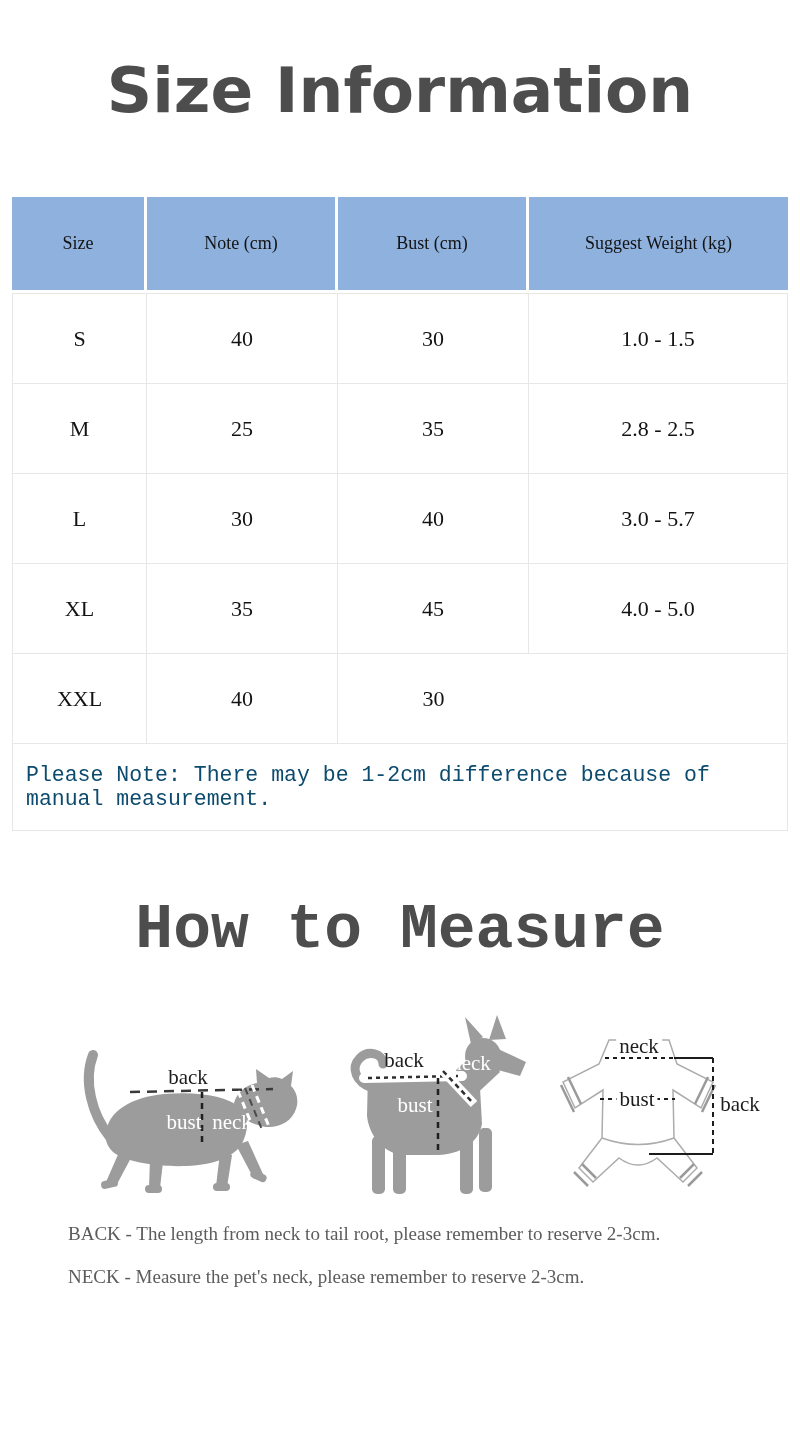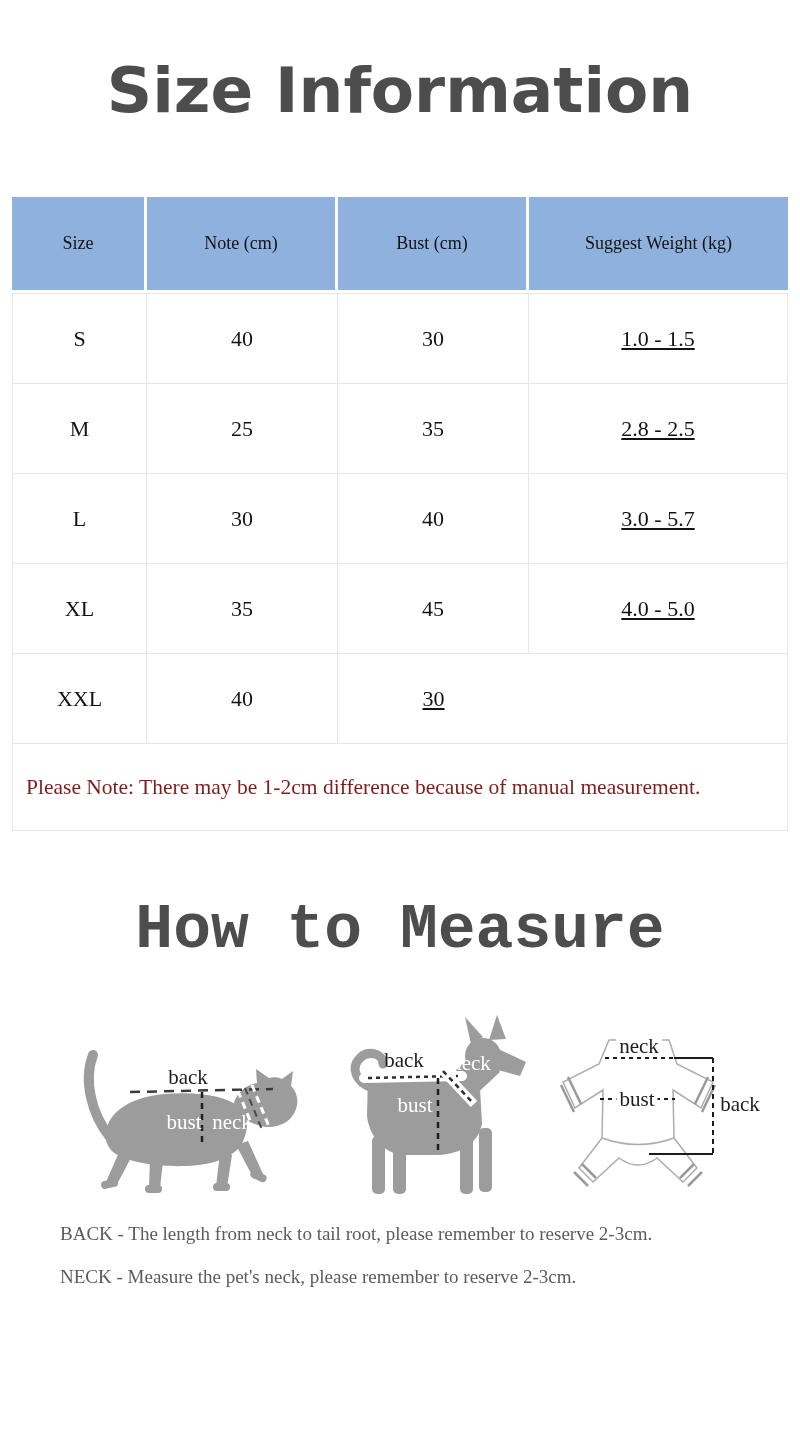--- a/index.html
+++ b/index.html
@@ -18,37 +18,37 @@
   
   .size-table{position:absolute;left:12px;top:197px;width:776px;}
   .t-head{display:grid;grid-template-columns:132px 188px 188px 259px;column-gap:3px;height:93px;margin-bottom:3px;}
   .h-cell{
     background:#8FB1DE;display:flex;align-items:center;justify-content:center;
     font-size:18px;color:#131313;
   }
   .t-body{border:1px solid #E7E7E7;background:#fff;}
   .t-row{display:grid;grid-template-columns:134px 191px 191px 258px;height:89px;border-bottom:1px solid #E7E7E7;}
   .t-cell{display:flex;align-items:center;justify-content:center;font-size:22px;color:#131313;border-right:1px solid #E7E7E7;}
-  .t-cell:last-child{border-right:none;text-decoration:underline;}
-  .t-note{height:86px;display:flex;align-items:center;padding-left:13px;font-size:21.5px;color:#7f1d1d;}
+  .t-cell:last-child{border-right:none;}
+  .t-note{height:86px;display:flex;align-items:center;padding-left:13px;font-size:21.5px;color:#0c4a6e;font-family:Liberation Mono, monospace;}
 
   
   .diagram{position:absolute;}
   #cat-diagram{left:60px;top:1015px;width:250px;height:185px;}
   #dog-diagram{left:338px;top:1012px;width:200px;height:188px;}
   #garment-diagram{left:557px;top:1020px;width:245px;height:170px;}
   .dlabel{
     position:absolute;transform:translate(-50%,-50%);
     font-size:21px;color:#1D1D1D;white-space:nowrap;line-height:22px;
   }
   .dlabel.light{color:#FFFFFF;}
   .dlabel.bgw{background:#FFFFFF;padding:0 3px;}
 
   
-  .instructions{position:absolute;left:60px;top:1224px;color:#5C5C5C;font-size:19px;}
+  .instructions{position:absolute;left:68px;top:1224px;color:#5C5C5C;font-size:19px;}
   .instructions p{margin:0 0 24px 0;line-height:19px;white-space:nowrap;}
 </style>
 </head>
 <body>
 
 <div class="page">
 
   <h1 class="big-title" id="size-title">Size Information</h1>
 
   <div class="size-table">

